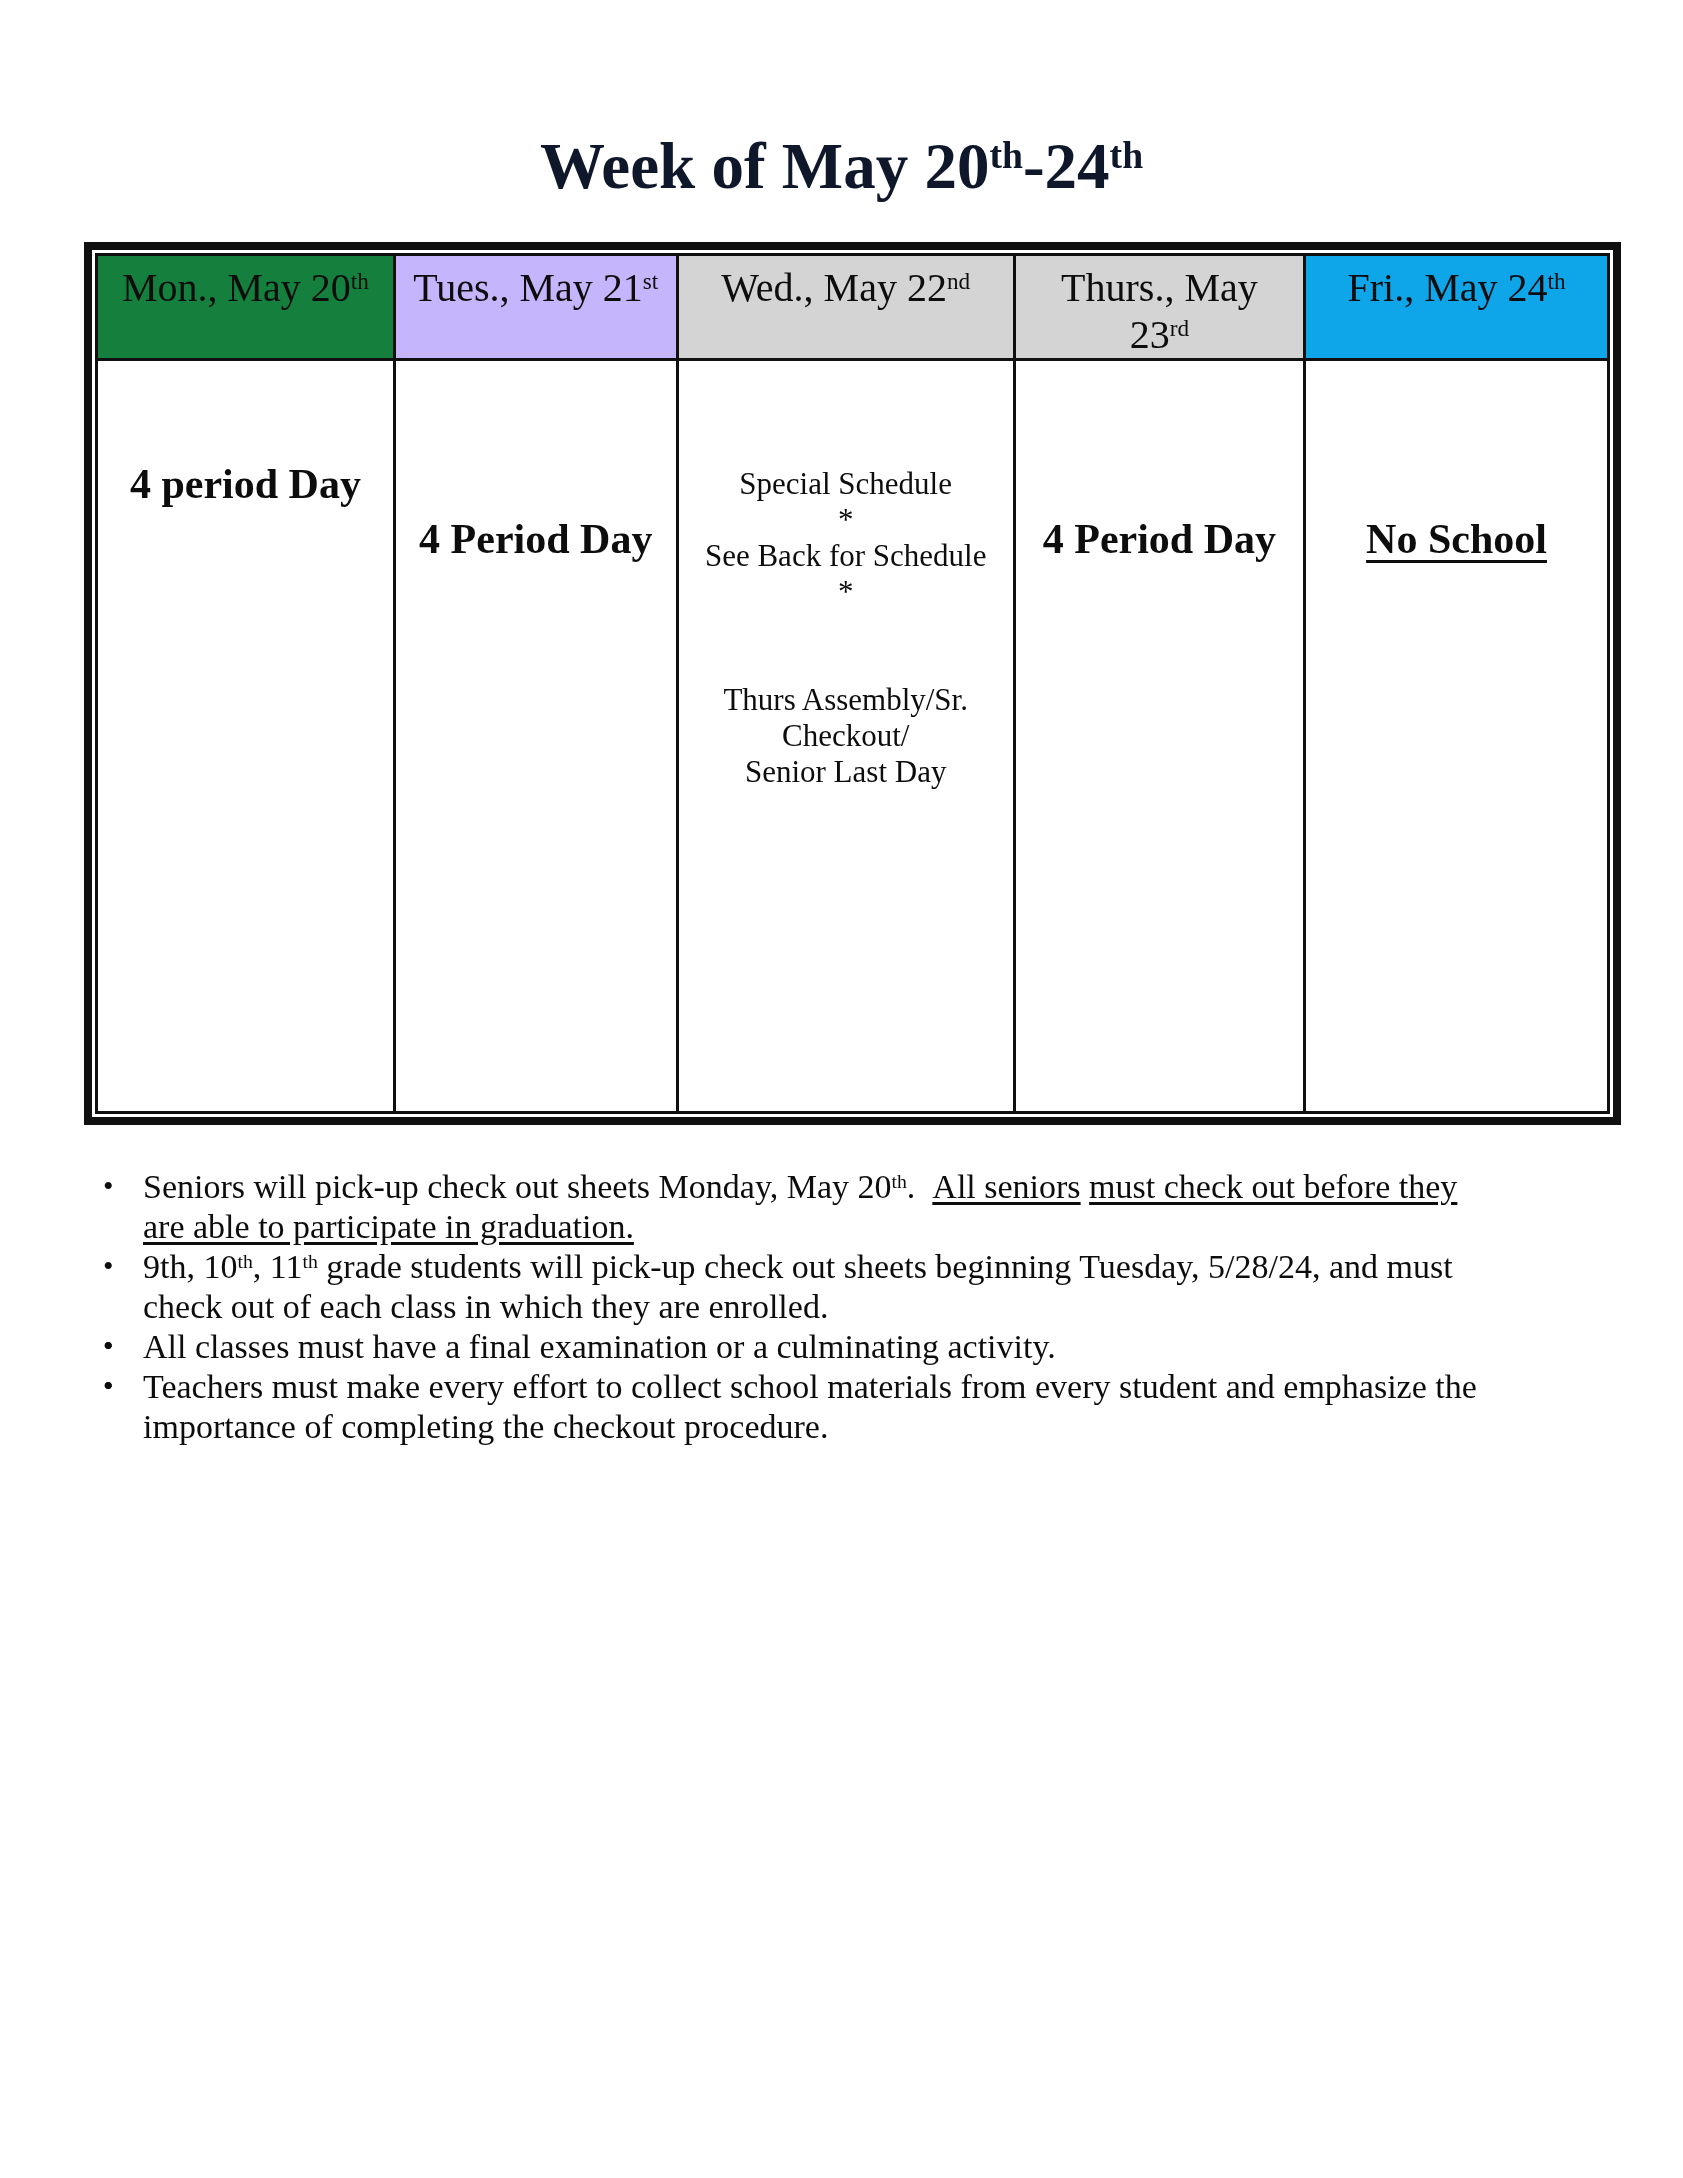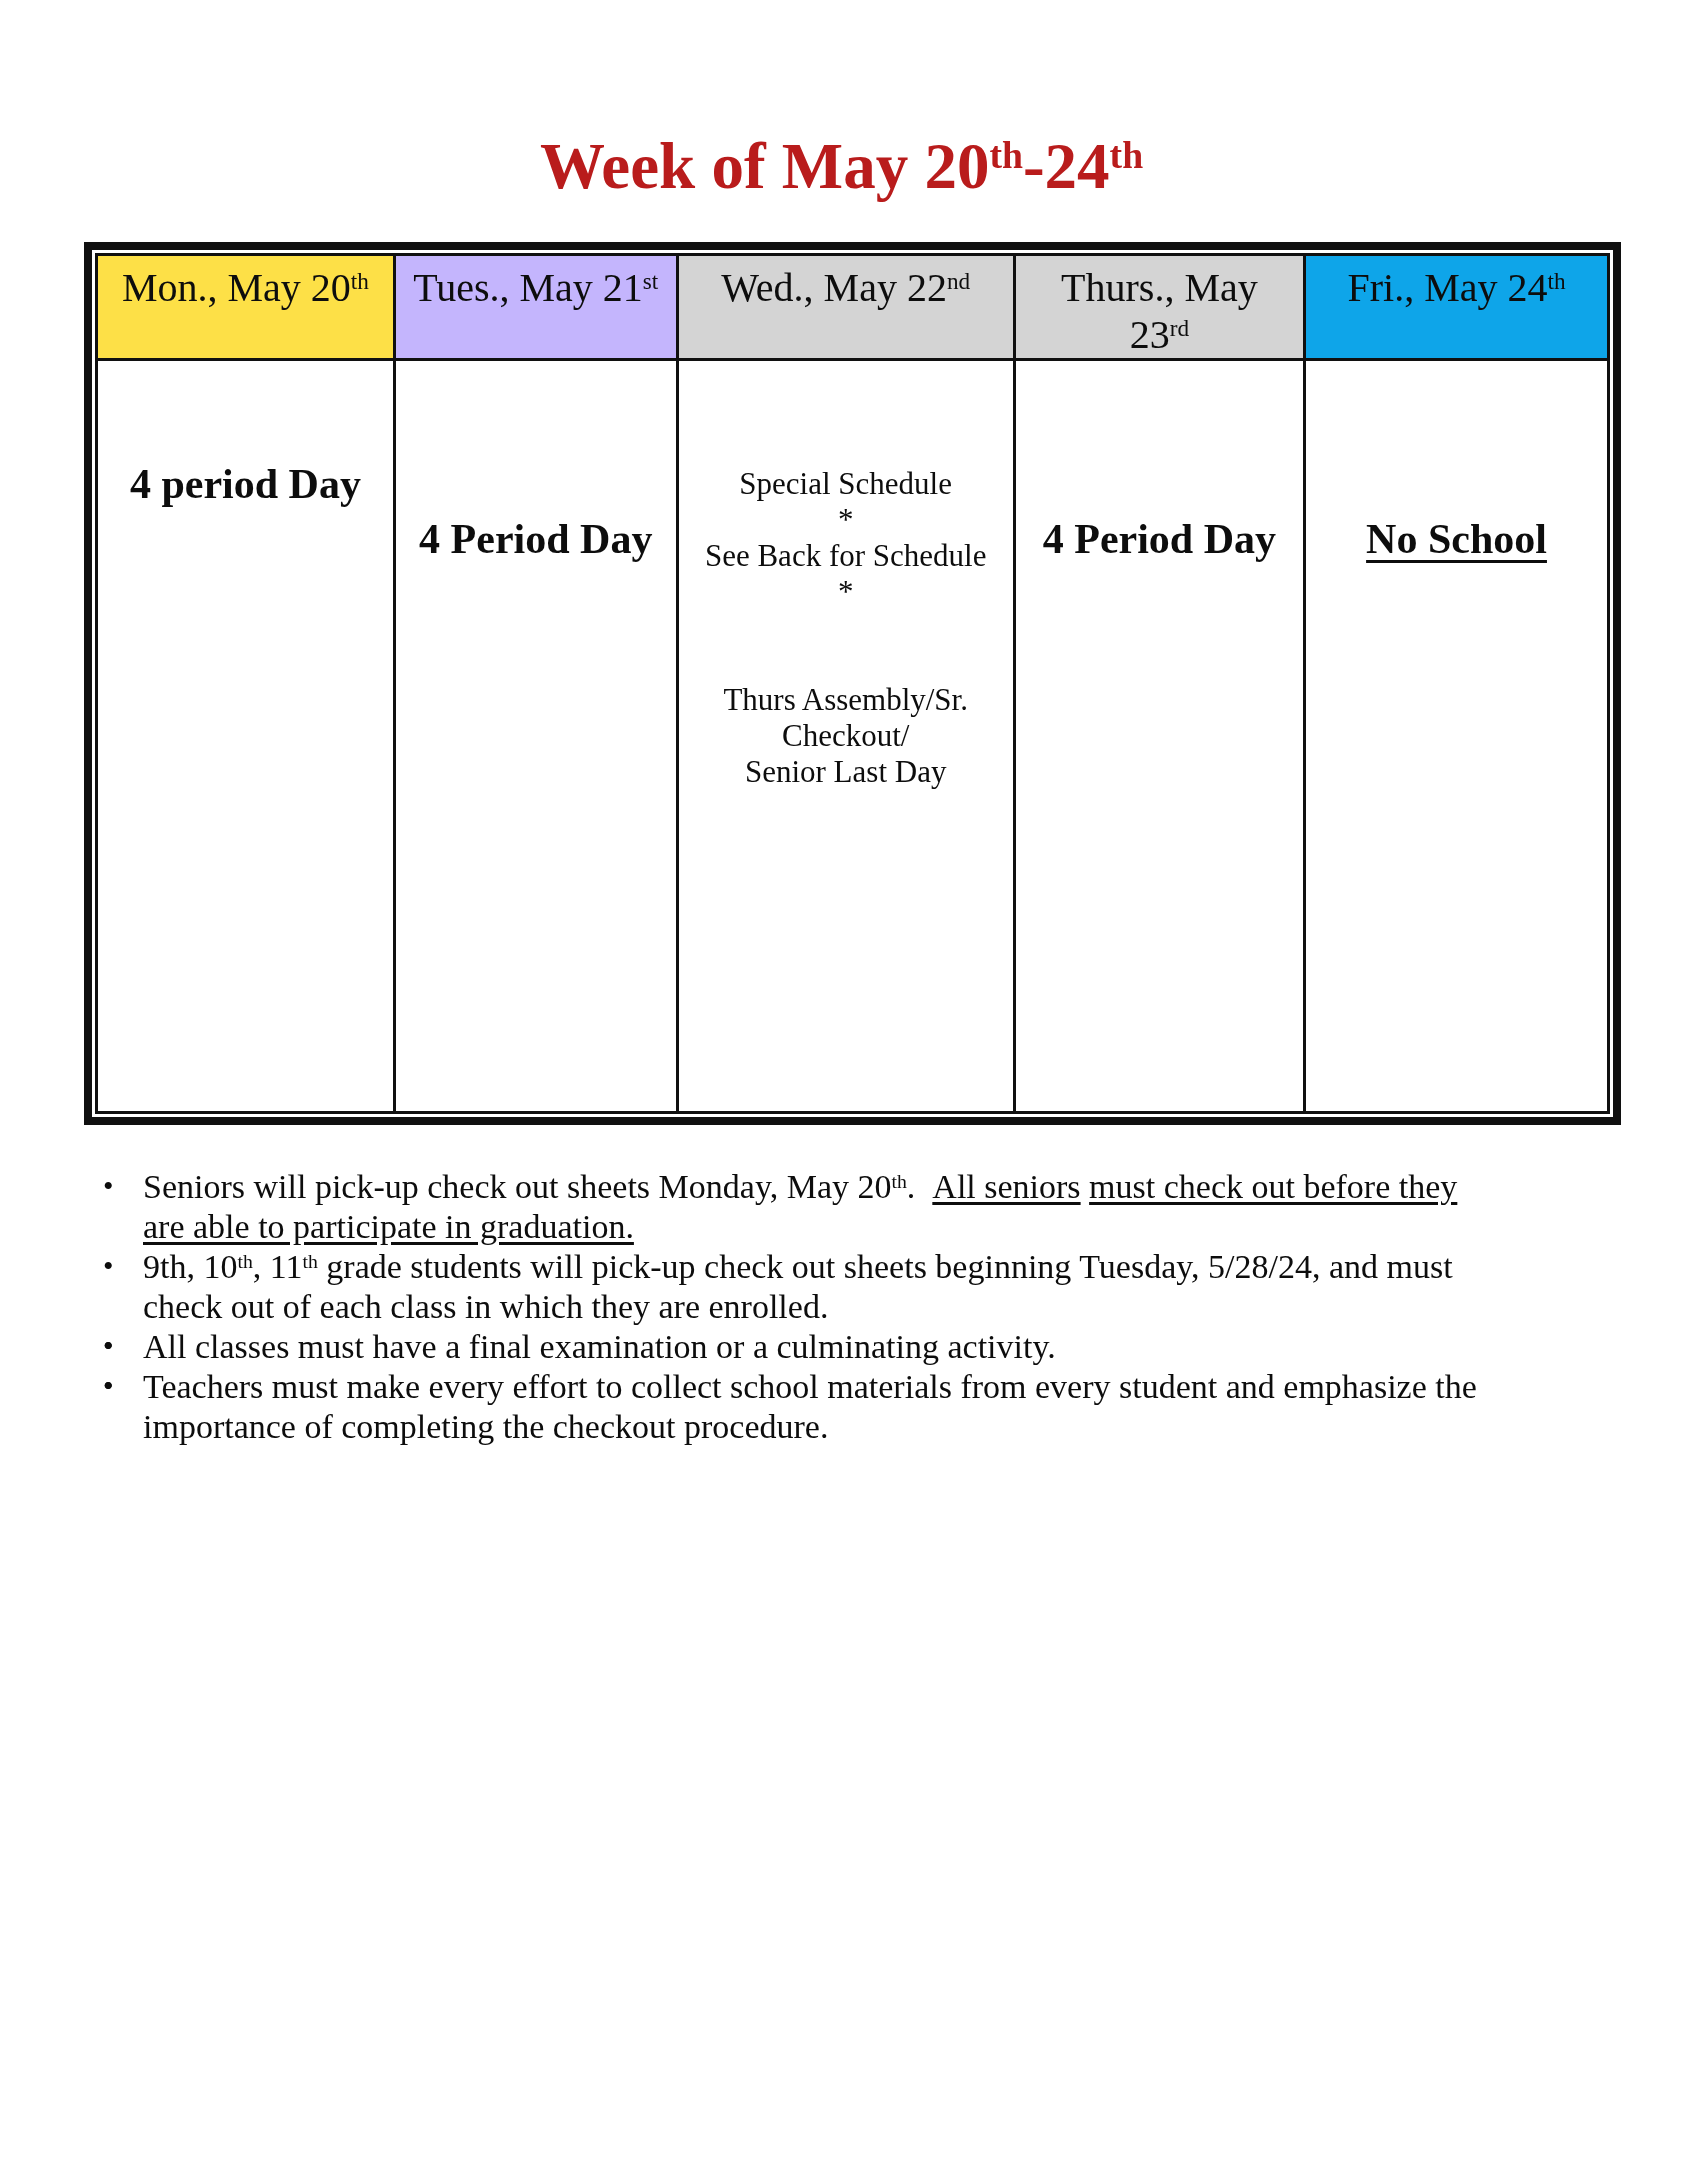--- a/index.html
+++ b/index.html
@@ -113,34 +113,34 @@
   ul.notes .marker {
     position: absolute;
     left: 4px;
     top: -1px;
     font-size: 30px;
   }
 </style>
 </head>
 <body>
 
-<h1 class="page-title" style="color: #b91c1c;"><span>Week of May 20</span><span class="sup">th</span><span>-24</span><span class="sup">th</span></h1>
+<h1 class="page-title" style="color: #0f172a;"><span>Week of May 20</span><span class="sup">th</span><span>-24</span><span class="sup">th</span></h1>
 
 <div class="tbl-outer">
   <table class="schedule">
     <colgroup>
       <col class="col-mon">
       <col class="col-tues">
       <col class="col-wed">
       <col class="col-thurs">
       <col class="col-fri">
     </colgroup>
     <thead>
       <tr>
-        <th style="background: #fde047; margin-top: 40px;">
+        <th style="background: #15803d; margin-top: 40px;">
           <span><span>Mon., May 20</span><span class="sup">th</span></span>
         </th>
         <th style="background: #c4b5fd;">
           <span><span>Tues., May 21</span><span class="sup">st</span></span>
         </th>
         <th style="background: rgb(212, 212, 212);">
           <span><span>Wed., May 22</span><span class="sup">nd</span></span>
         </th>
         <th style="background: rgb(212, 212, 212);">
           <span class="hdr-constrain"><span>Thurs., May 23</span><span class="sup">rd</span></span>

